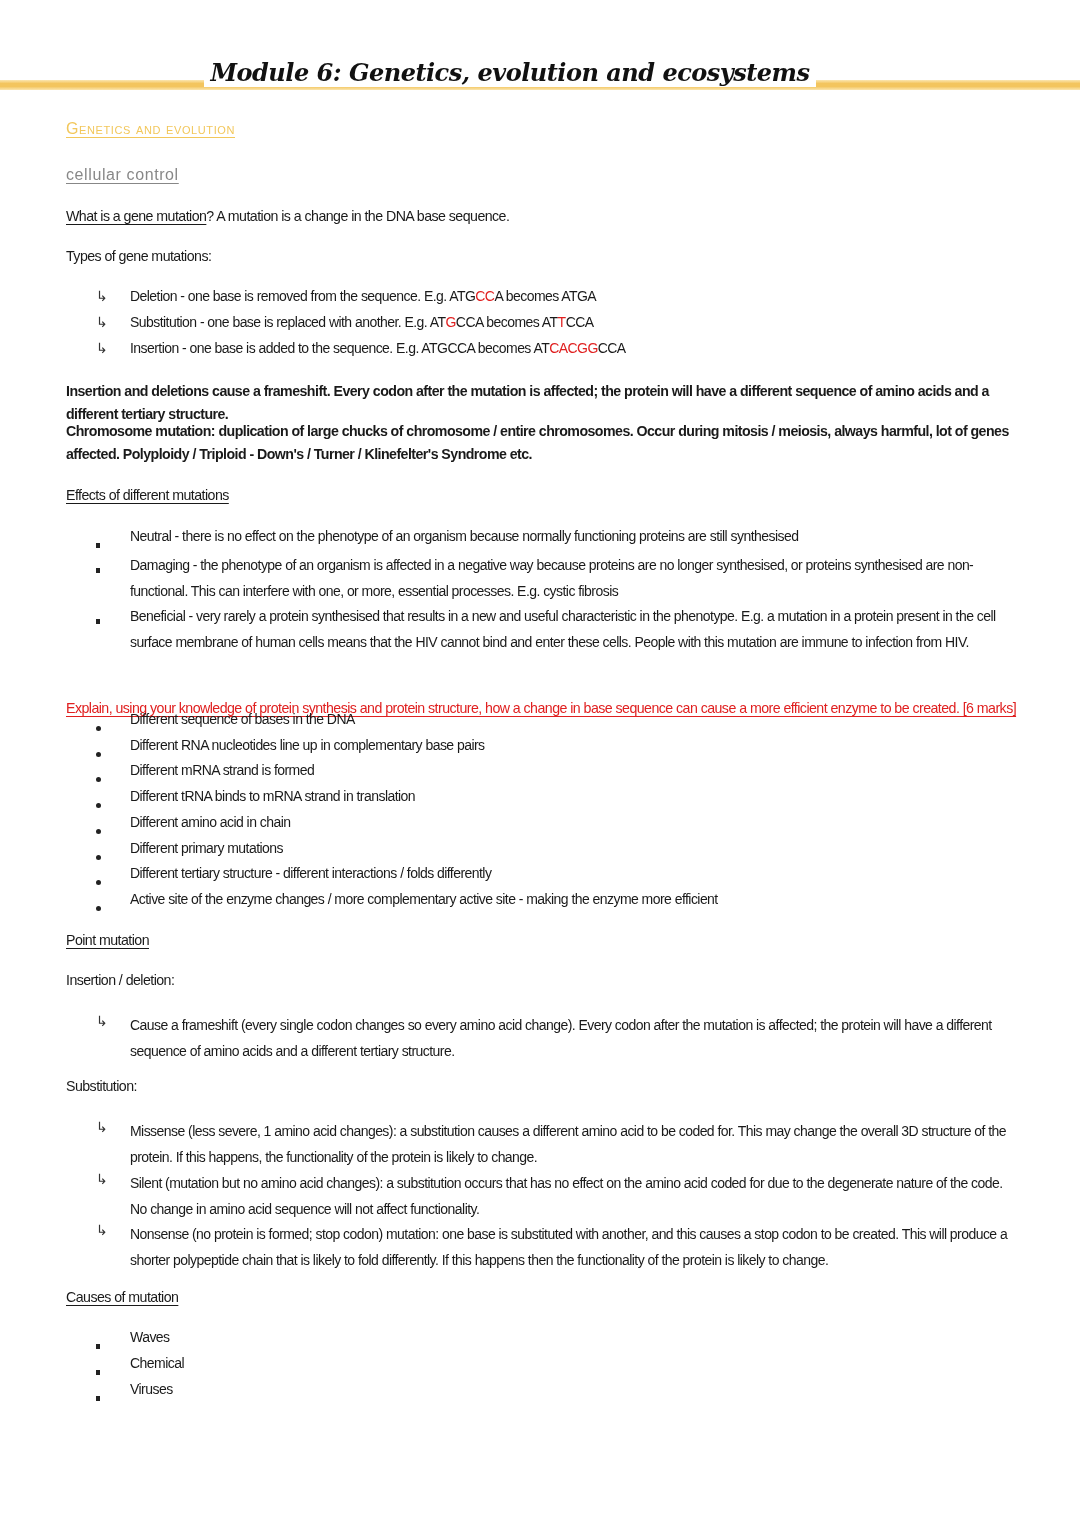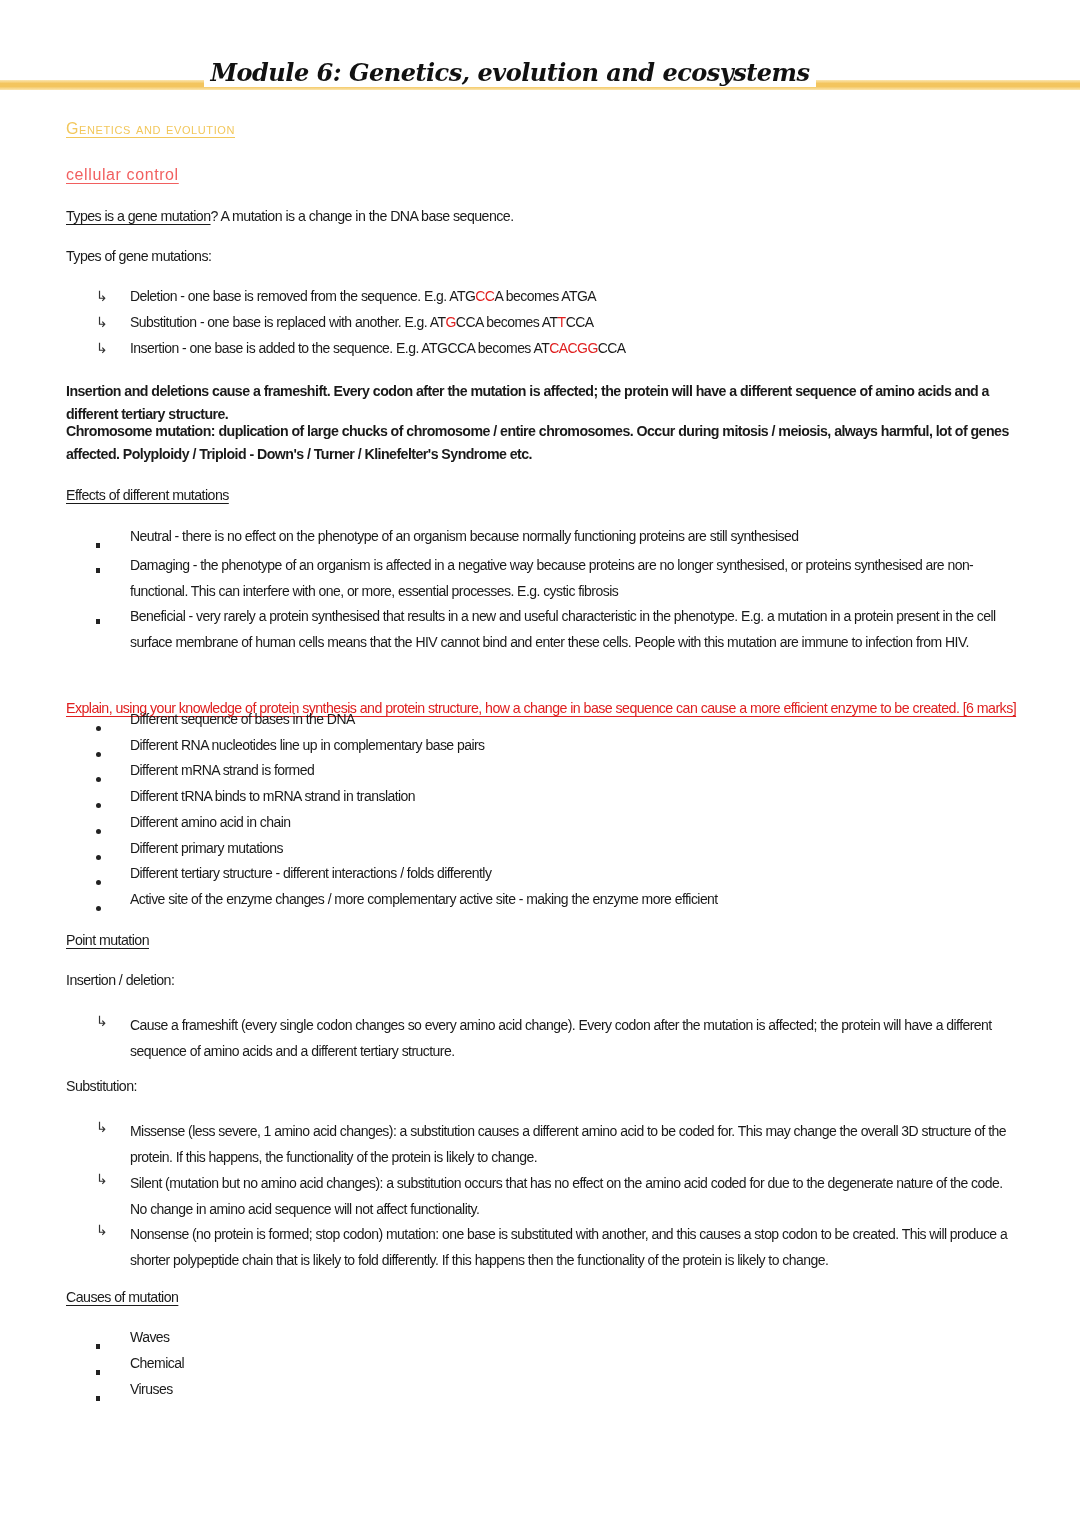--- a/index.html
+++ b/index.html
@@ -25,21 +25,21 @@
   }
   .t {
     position: absolute; left: 0; white-space: nowrap;
     font-size: 14.2px; letter-spacing: -0.55px; transform-origin: left top;
   }
   .h1 {
     color: #f2c75b; font-size: 16px; letter-spacing: 0.6px; font-variant: small-caps;
     text-decoration: underline; text-decoration-color: #f2c75b; text-underline-offset: 3px;
   }
   .h2 {
-    color: #ef4444; font-size: 16px; letter-spacing: 0.6px; font-weight: normal; opacity: 0.85;
+    color: #737373; font-size: 16px; letter-spacing: 0.6px; font-weight: normal; opacity: 0.85;
     text-decoration: underline; text-underline-offset: 3px;
   }
   .u { text-decoration: underline; text-underline-offset: 3px; }
   .red { color: #e02020; }
   .q { color: #e02020; text-decoration: underline; text-underline-offset: 3px; }
   .bullet {
     position: absolute; left: 30px; font-size: 14px; color: #222;
   }
   .sq::before { content: ""; display: inline-block; width: 4px; height: 5px; background: #222; }
   .dot::before { content: ""; display: inline-block; width: 5px; height: 5px; border-radius: 50%; background: #222; }
@@ -55,21 +55,21 @@
 <div class="title">
   <span>Module 6: Genetics, evolution and ecosystems</span>
 </div>
 
 <div class="content">
 
   <div class="t h1" style="top:0px;">Genetics and evolution</div>
   <div class="t h2" style="top:46px;">cellular control</div>
 
   <div class="t" style="top:88px;">
-    <span class="u">Types is a gene mutation</span><span>? A mutation is a change in the DNA base sequence.</span>
+    <span class="u">What is a gene mutation</span><span>? A mutation is a change in the DNA base sequence.</span>
   </div>
 
   <div class="t" style="top:128px;">Types of gene mutations:</div>
 
   <div>
     <div style="position:absolute; top:168px; left:0; width:900px;">
       <span class="bullet arrow">↳</span>
       <span class="item-text"><span>Deletion - one base is removed from the sequence. E.g. ATG</span><span class="red">CC</span><span>A becomes ATGA</span></span>
     </div>
     <div style="position:absolute; top:194px; left:0; width:900px;">

